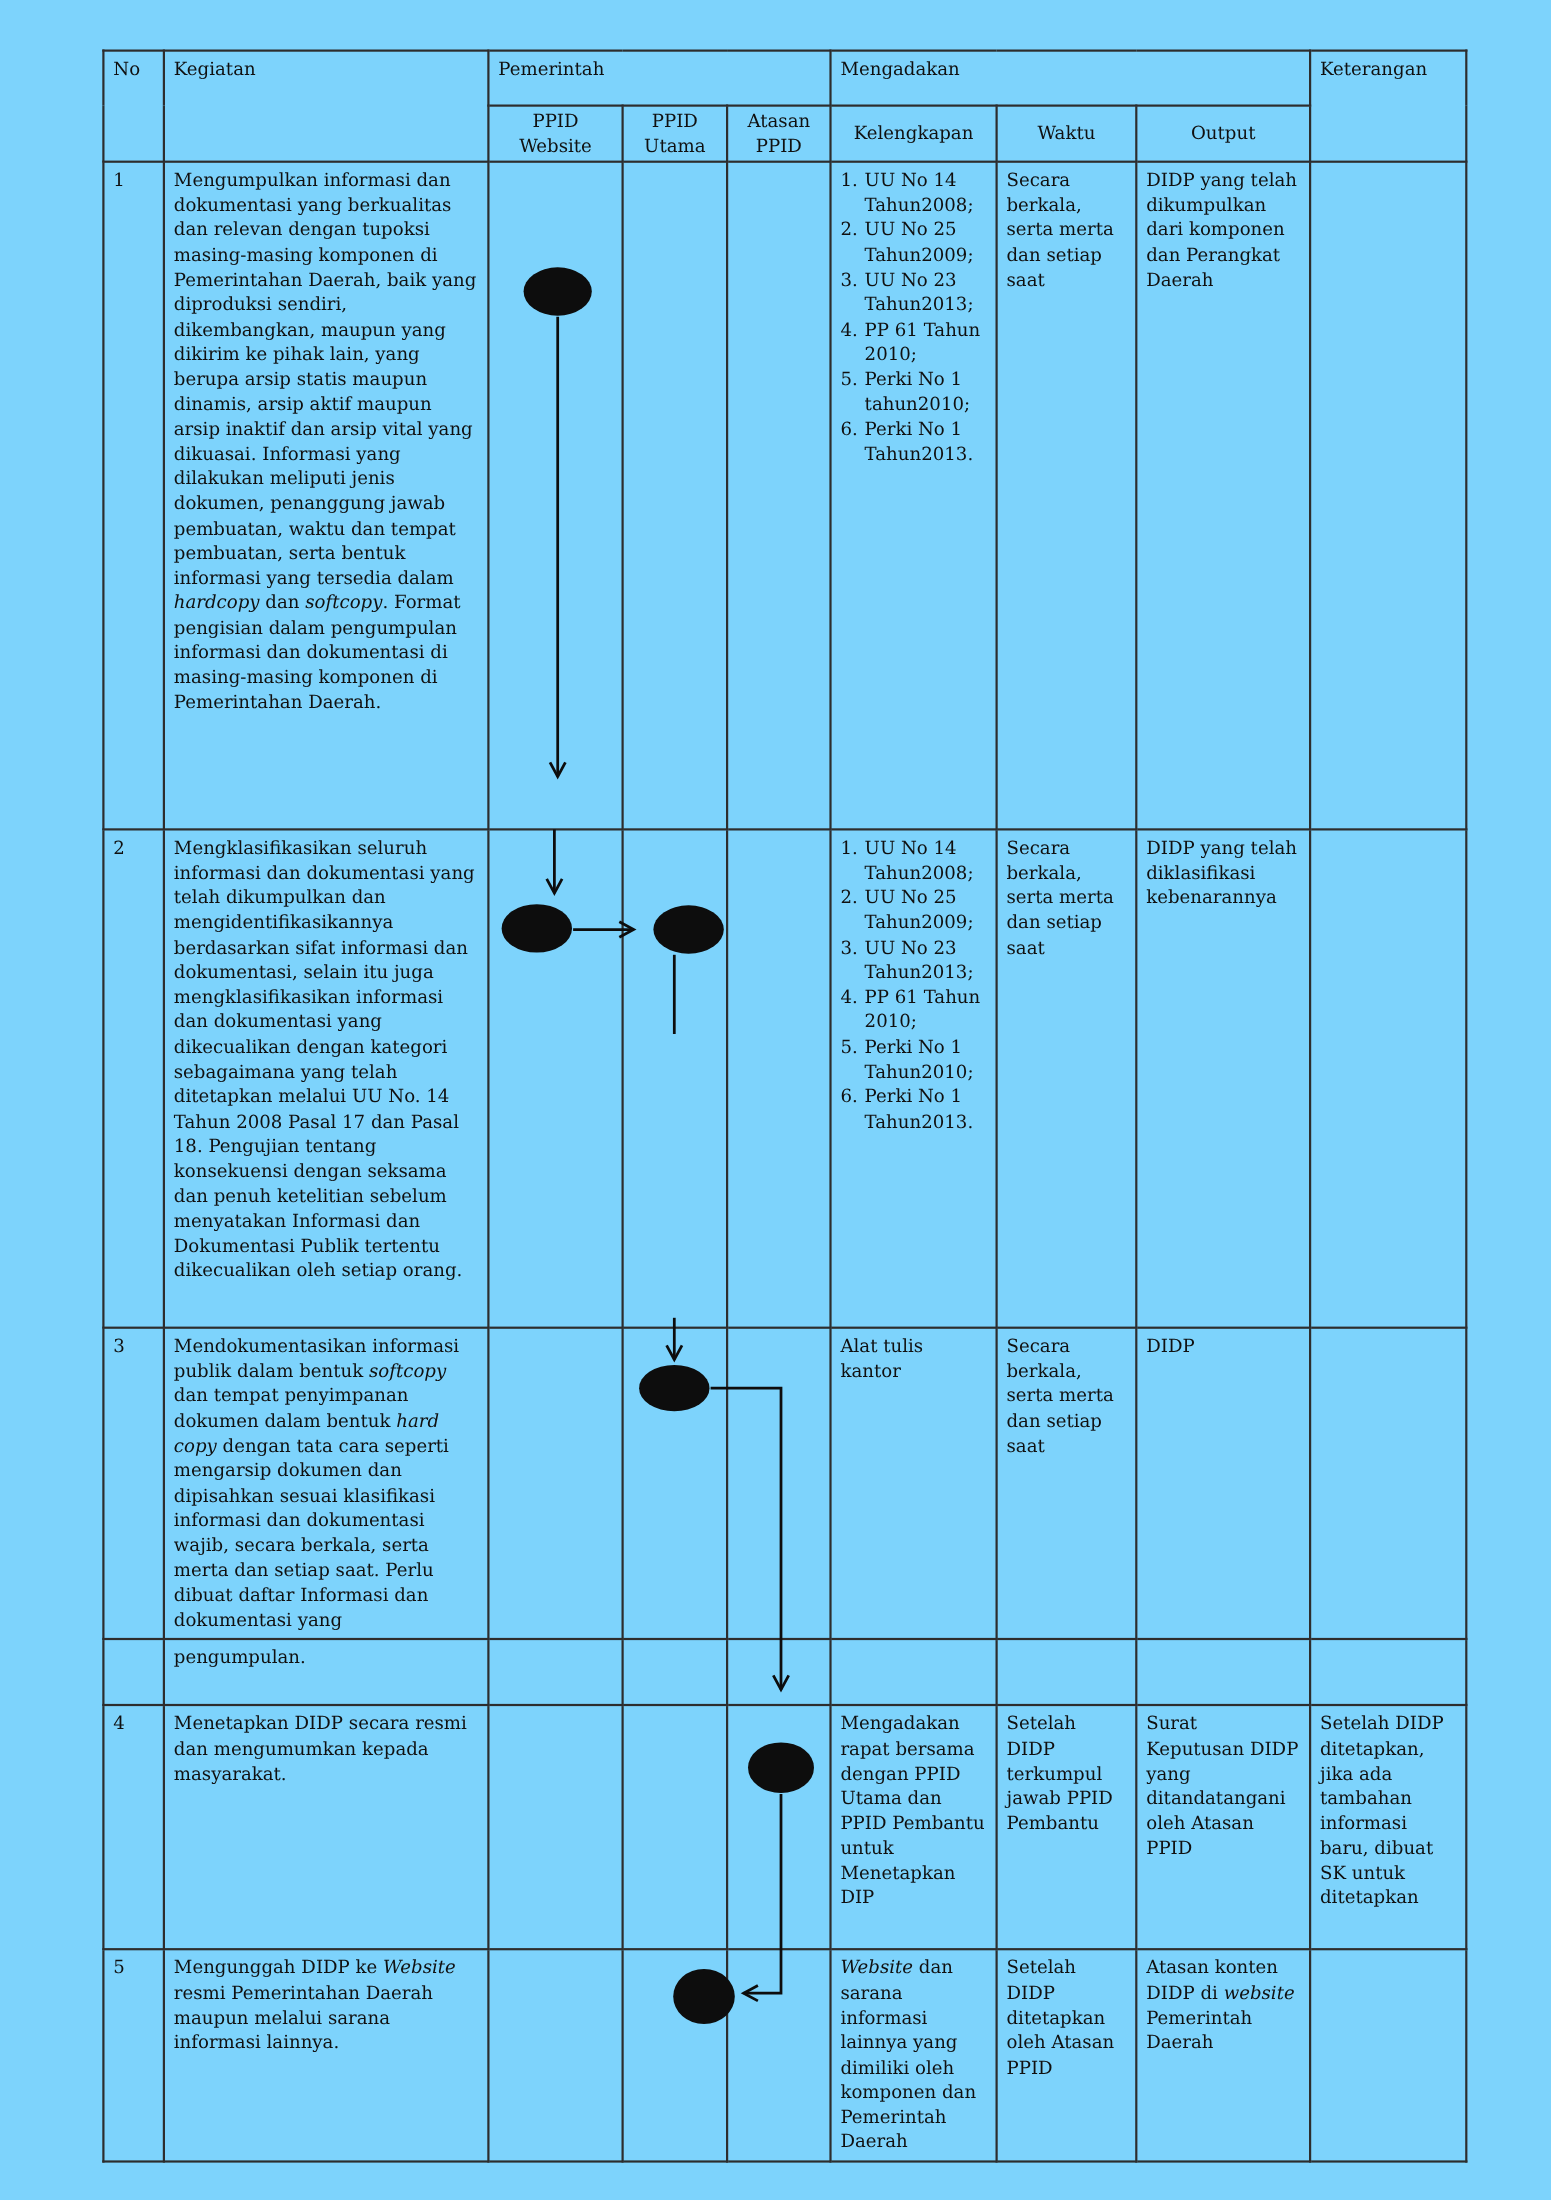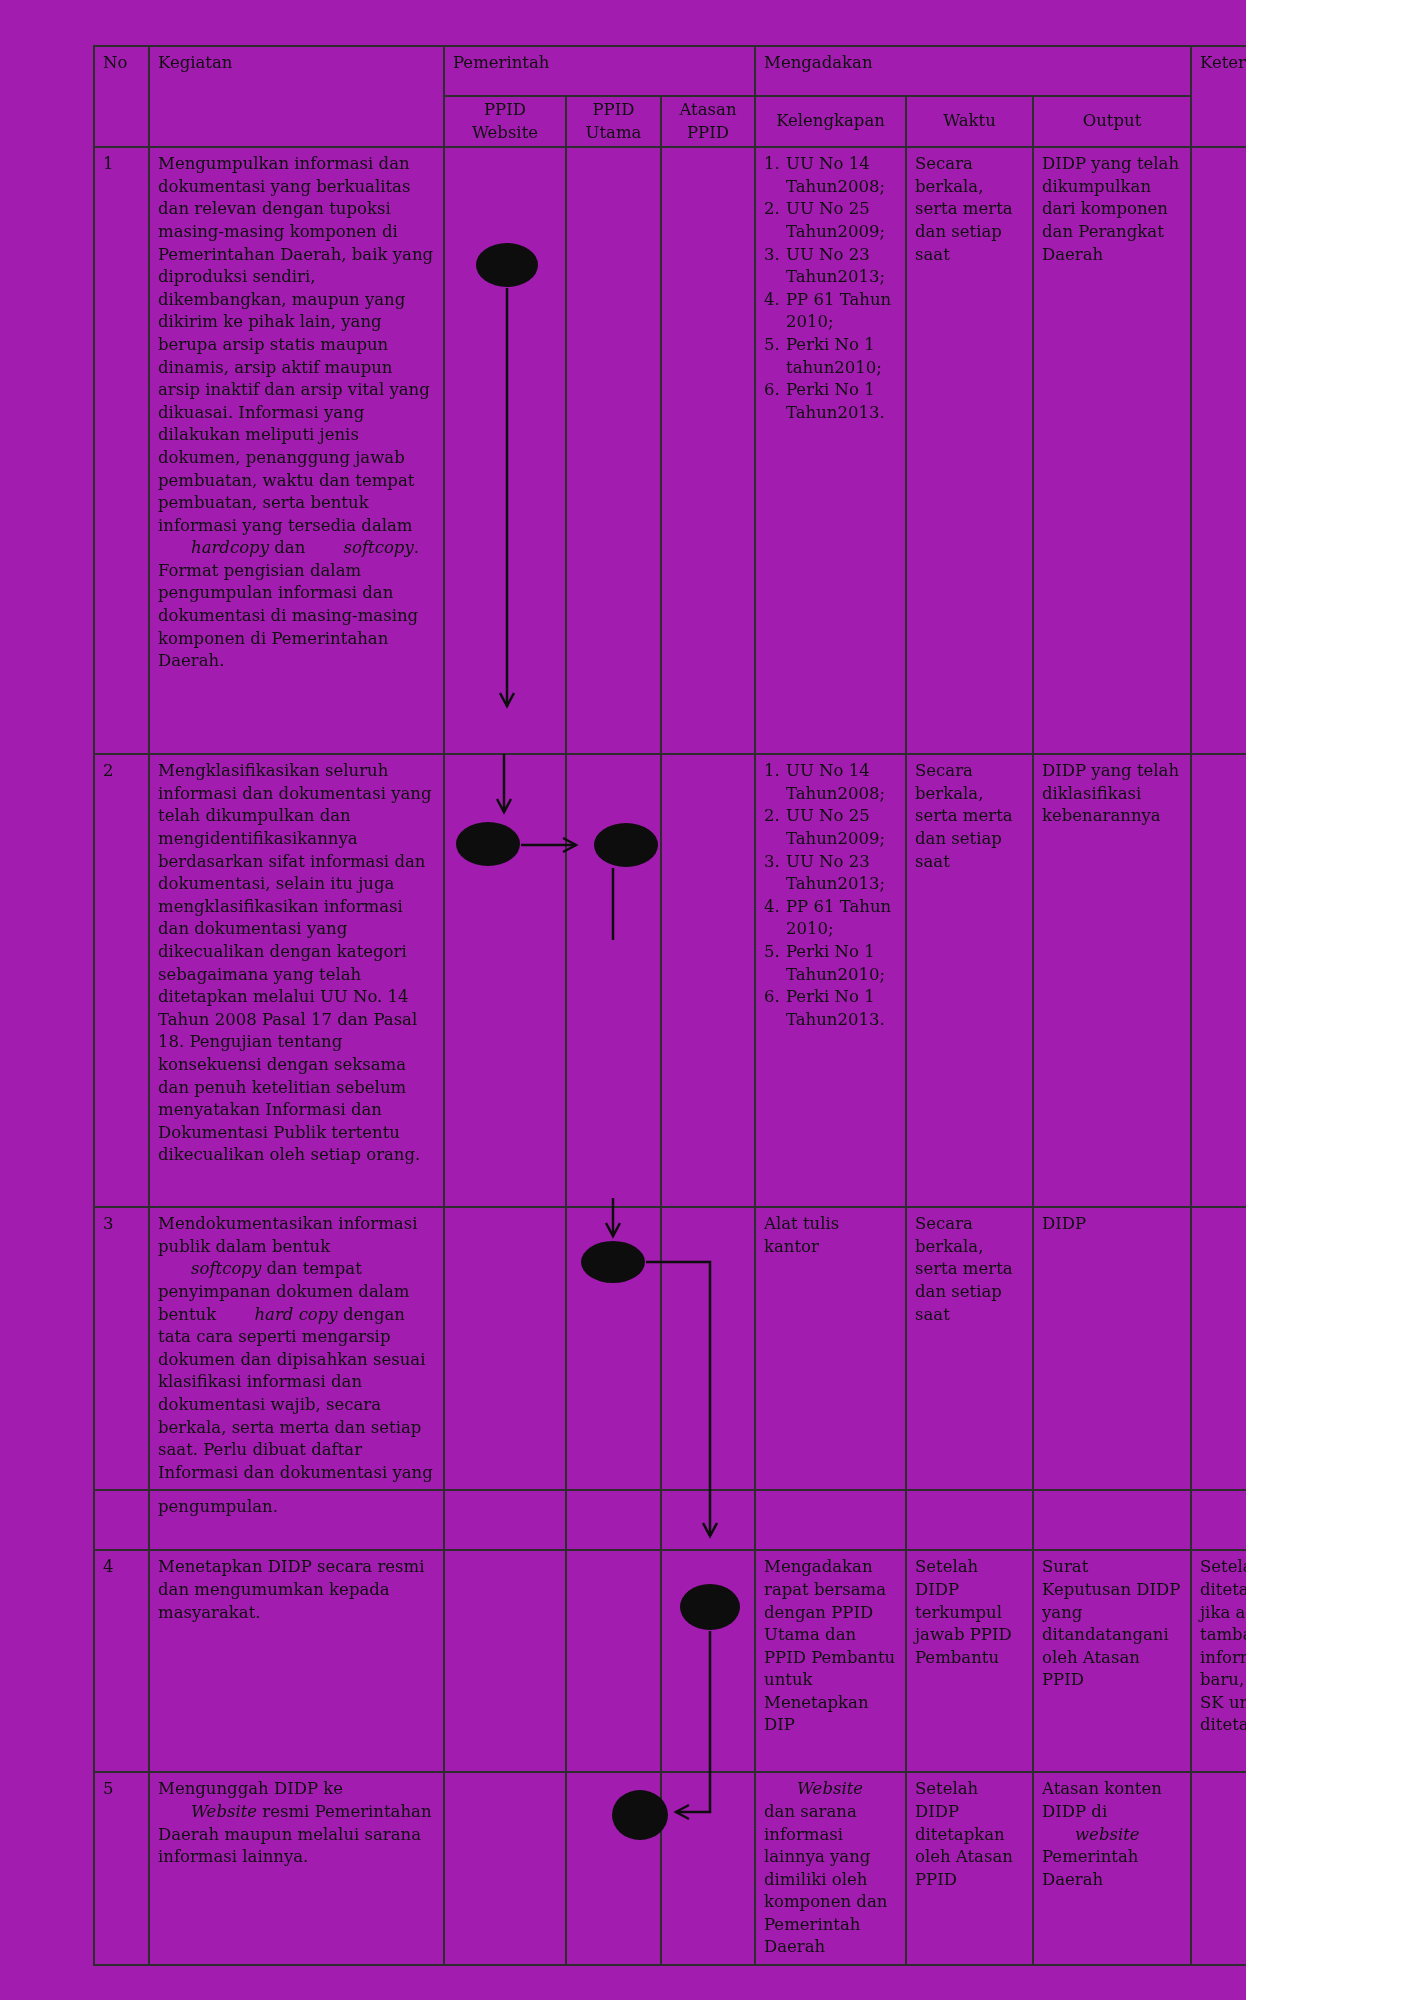--- a/index.html
+++ b/index.html
@@ -1,20 +1,20 @@
 <!DOCTYPE html>
 <html><head>
 <meta charset="utf-8">
 <style>
   html,body { margin:0; padding:0; }
   body {
     width:1414px; height:2000px; background:#ffffff;
     font-family:"DejaVu Serif", serif; color:#101010;
   }
-  .page { position:relative; width:1246px; height:2000px; background:#a21caf; overflow:hidden; }
+  .page { position:relative; width:1410px; height:2000px; background:#7dd3fc; overflow:hidden; }
 
   table.sop {
     position:absolute; left:93px; top:45px; width:1239px;
     border-collapse:collapse; table-layout:fixed;
   }
   table.sop td, table.sop th {
     border:2px solid #2d2d2d; vertical-align:top; text-align:left;
     padding:5px 8px; font-size:16.5px; line-height:1.37; font-weight:normal;
     overflow:hidden;
   }
@@ -23,21 +23,21 @@
   }
   tr.subhead td { text-align:center; vertical-align:middle; padding:2px 4px; }
   td.no-cell { text-align:center; padding-left:2px; padding-right:2px; }
   td.keg-cell { padding-right:13px; }
 
   
   .oli { display:flex; }
   .onum { flex:0 0 22px; }
   .otext { flex:1; }
 
-  i { font-style:italic;margin-left:33px; }
+  i { font-style:italic; }
 
   svg.flow-overlay {
     position:absolute; left:0; top:0; width:1414px; height:2000px;
     pointer-events:none;
   }
 </style>
 </head>
 <body>
 
 <div class="page">

